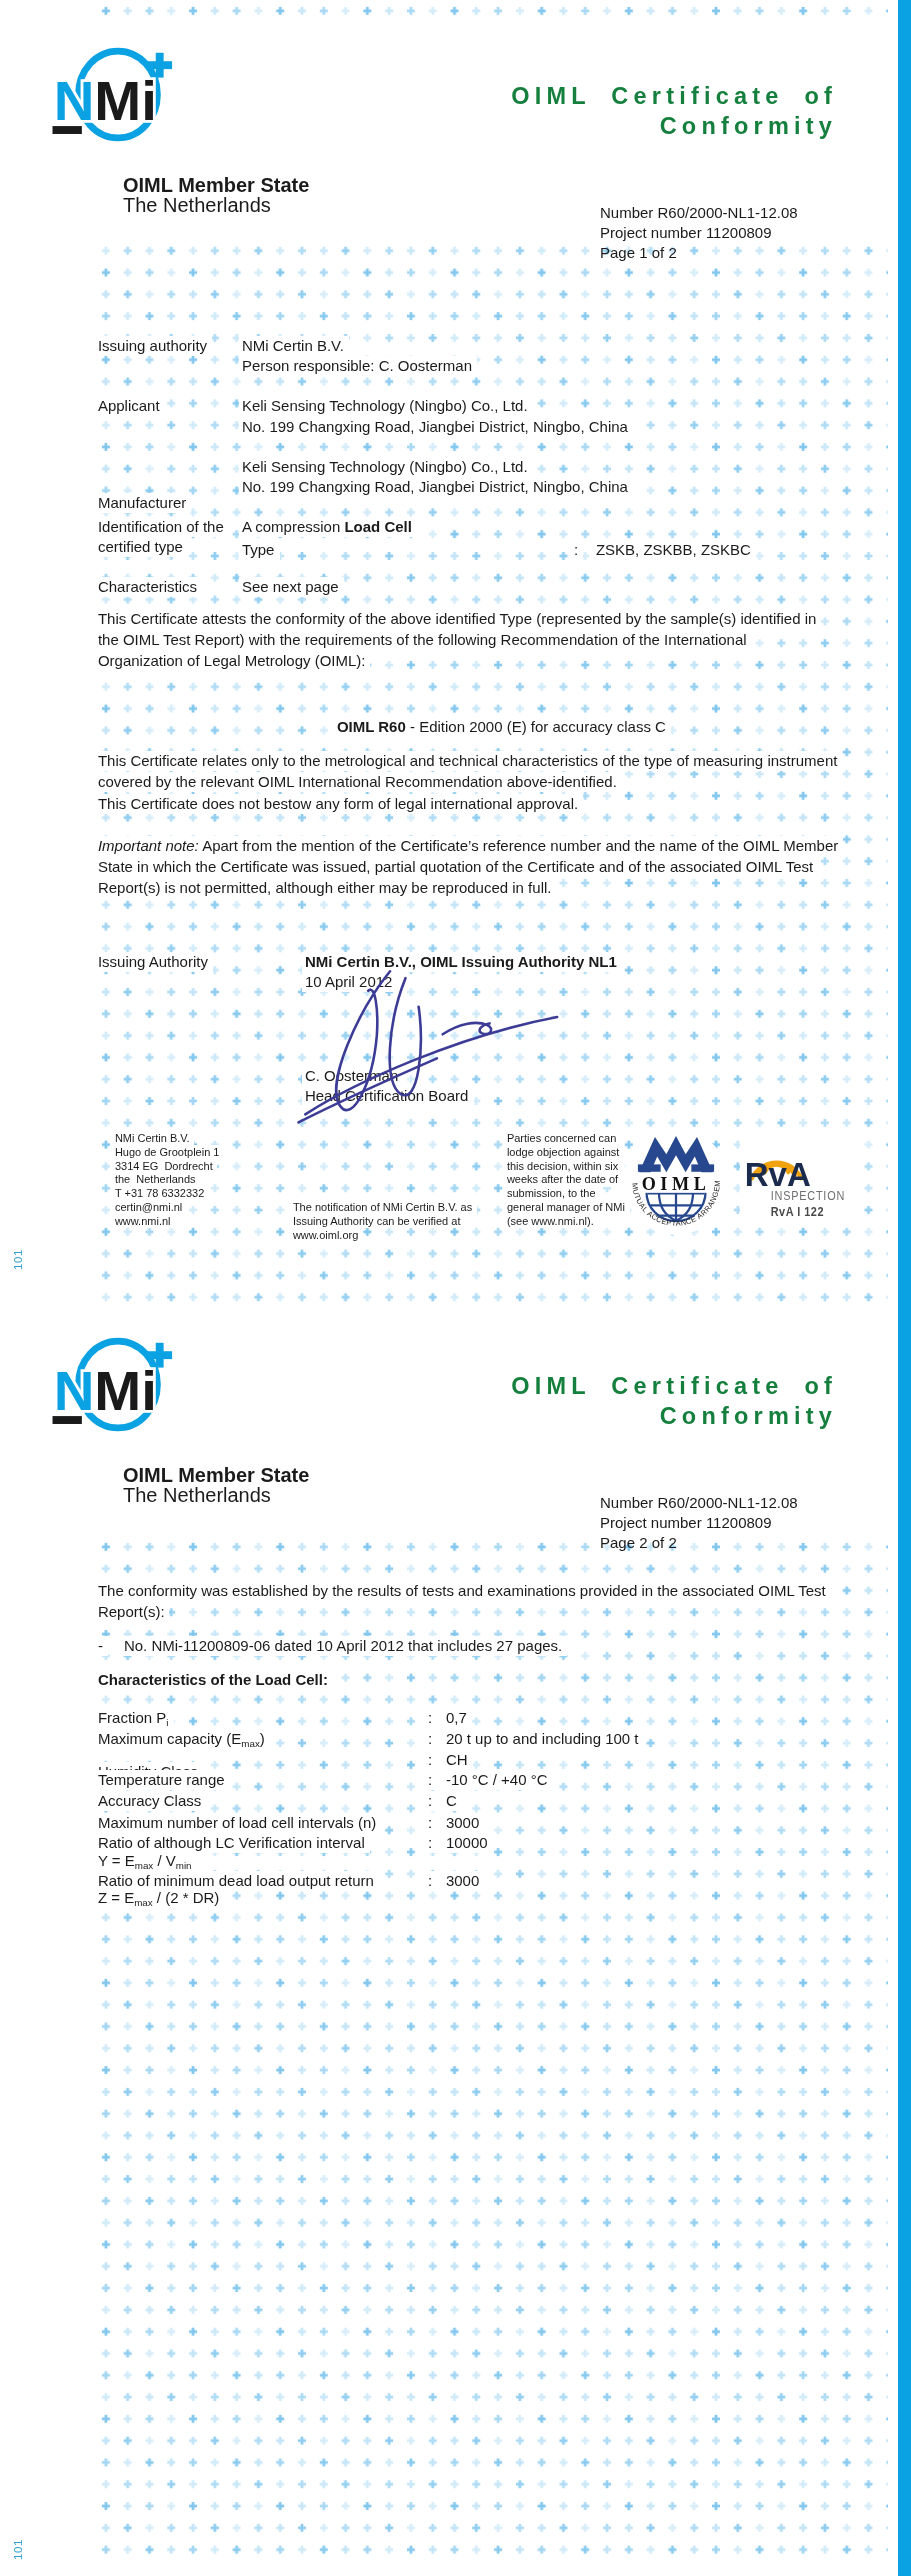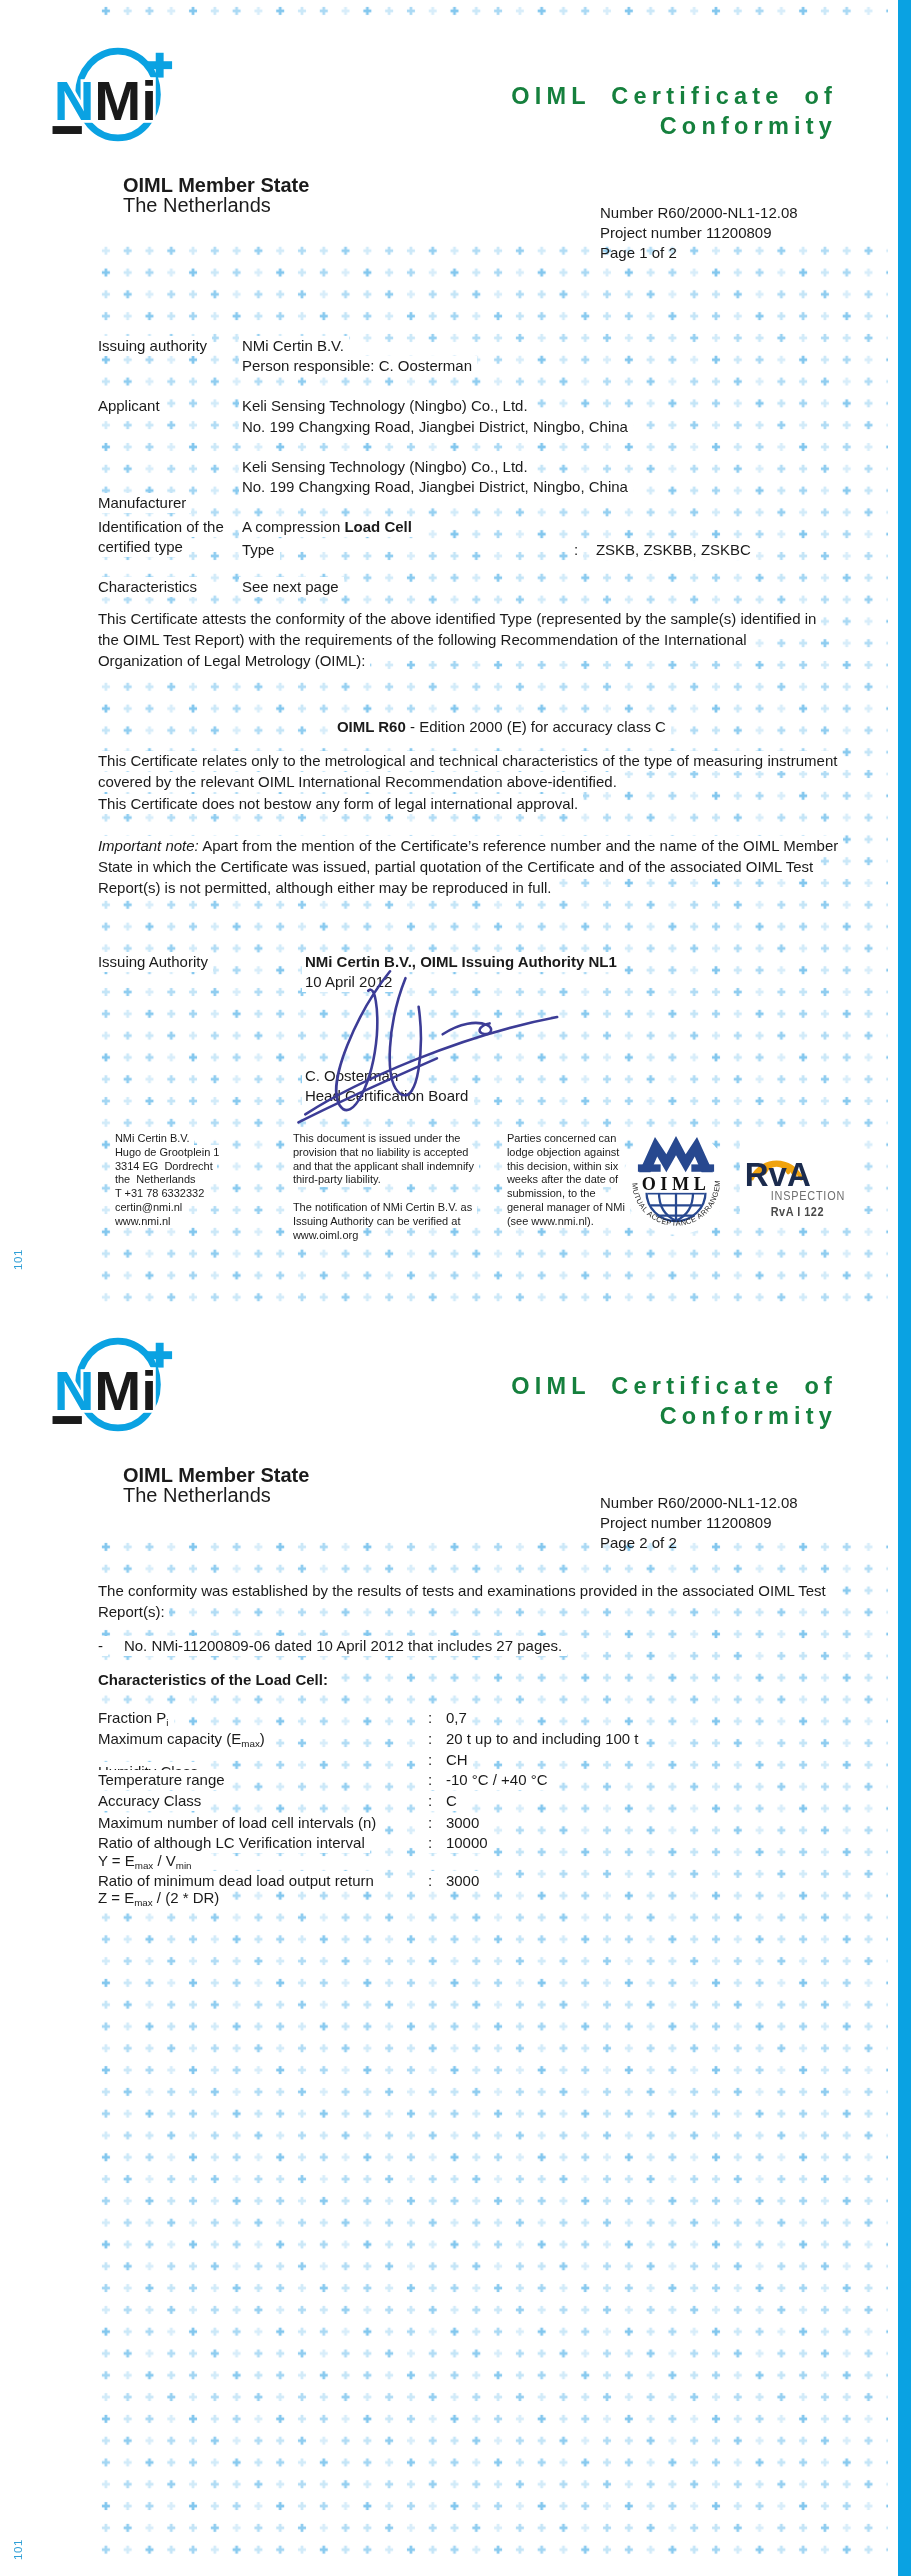--- a/index.html
+++ b/index.html
@@ -151,23 +151,20 @@
     <div class="footer-col" style="left:112px;top:1132px;width:164px;">
       <span class="fline"><span class="hl">NMi Certin B.V.</span></span>
       <span class="fline"><span class="hl">Hugo de Grootplein 1</span></span>
       <span class="fline"><span class="hl">3314 EG  Dordrecht</span></span>
       <span class="fline"><span class="hl">the  Netherlands</span></span>
       <span class="fline"><span class="hl">T +31 78 6332332</span></span>
       <span class="fline"><span class="hl">certin@nmi.nl</span></span>
       <span class="fline"><span class="hl">www.nmi.nl</span></span>
     </div>
 
-    <div class="footer-col" style="left:290px;top:1132px;width:196px;">
-      <span class="hl">This document is issued under the provision that no liability is accepted and that the applicant shall indemnify third-party liability.</span>
-    </div>
     <div class="footer-col" style="left:290px;top:1201px;width:196px;">
       <span class="hl">The notification of NMi Certin B.V. as Issuing Authority can be verified at www.oiml.org</span>
     </div>
 
     <div class="footer-col" style="left:504px;top:1132px;width:125px;">
       <span class="hl">Parties concerned can lodge objection against this decision, within six weeks after the date of submission, to the general manager of NMi (see www.nmi.nl).</span>
     </div>
 
     <svg class="abs z2" style="left:622px;top:1128px;width:108px;height:108px;" viewBox="0 0 190 190">
       <circle cx="95" cy="95" r="93" fill="#ffffff"></circle>

